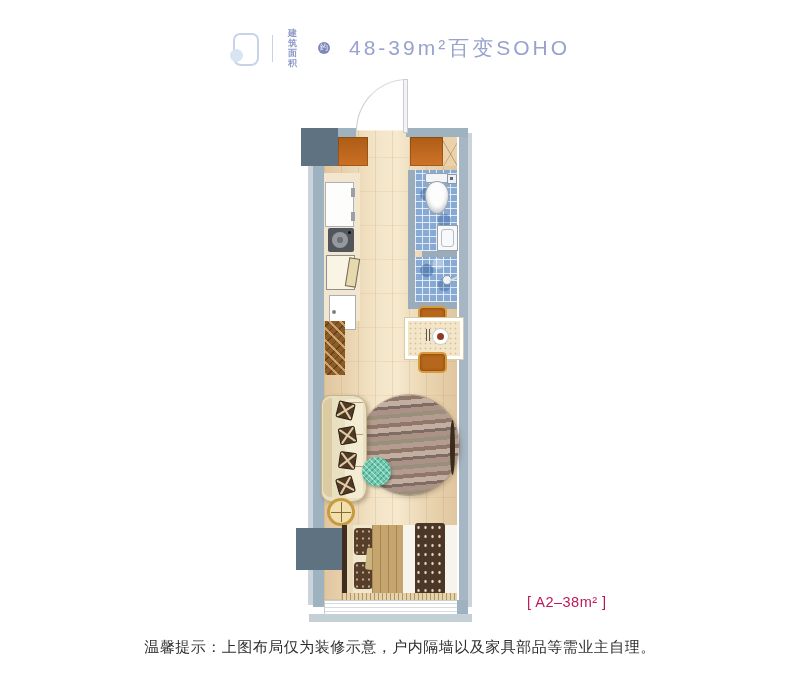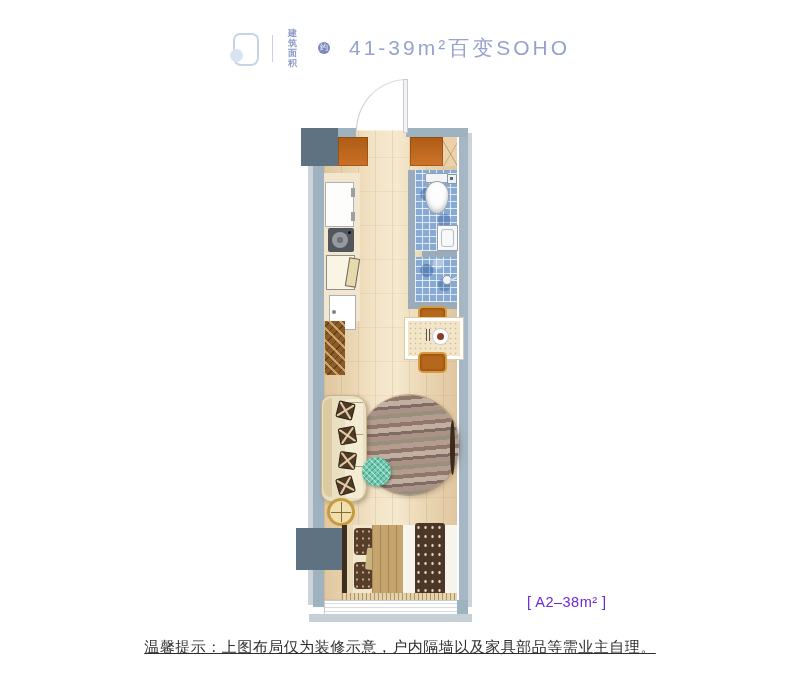--- a/index.html
+++ b/index.html
@@ -145,36 +145,36 @@
     background-image:radial-gradient(rgba(255,245,230,.85) .7px,transparent 1.6px);background-size:7px 9px;}
   .bench{left:47px;top:508px;width:115px;height:7px;background:#E6D3A9;
     background-image:repeating-linear-gradient(90deg,rgba(120,90,40,.5) 0 1px,transparent 1px 4px);}
 
   .window{left:29px;top:515px;width:133px;height:14px;background:#FFFFFF;border:1px solid #C7CCD0;
     background-image:repeating-linear-gradient(0deg,transparent 0 3px,#D8DCDF 3px 4px);}
   .window-corner{left:162px;top:515px;width:11px;height:14px;background:#9FB2BF;}
   .bottom-bar{left:14px;top:529px;width:163px;height:8px;background:#C5CFD6;}
 
   
-  .unit-label{position:absolute;left:527px;top:594px;font-size:14.5px;color:#6d28d9;letter-spacing:.5px;}
+  .unit-label{position:absolute;left:527px;top:594px;font-size:14.5px;color:#be185d;letter-spacing:.5px;}
   .tip{position:absolute;left:0;top:638px;width:800px;text-align:center;font-size:15px;
-       color:#2E2E2E;letter-spacing:.5px;text-decoration:underline;}
+       color:#2E2E2E;letter-spacing:.5px;}
 </style>
 </head>
 <body>
 
 <div class="header">
   <span class="logo">
     <span class="shape abs"></span>
     <span class="blob abs"></span>
   </span>
   <span class="logo-divider"></span>
   <span class="area-label">建筑面积</span>
   <span class="approx-badge">约</span>
-  <span class="title">41-39m²百变SOHO</span>
+  <span class="title">48-39m²百变SOHO</span>
 </div>
 
 <div class="plan">
   <div class="outer-left"></div>
   <div class="outer-right"></div>
   <div class="floor"></div>
   <div class="wall-left"></div>
   <div class="wall-right"></div>
   <div class="wall-top-left"></div>
   <div class="wall-top-right"></div>

